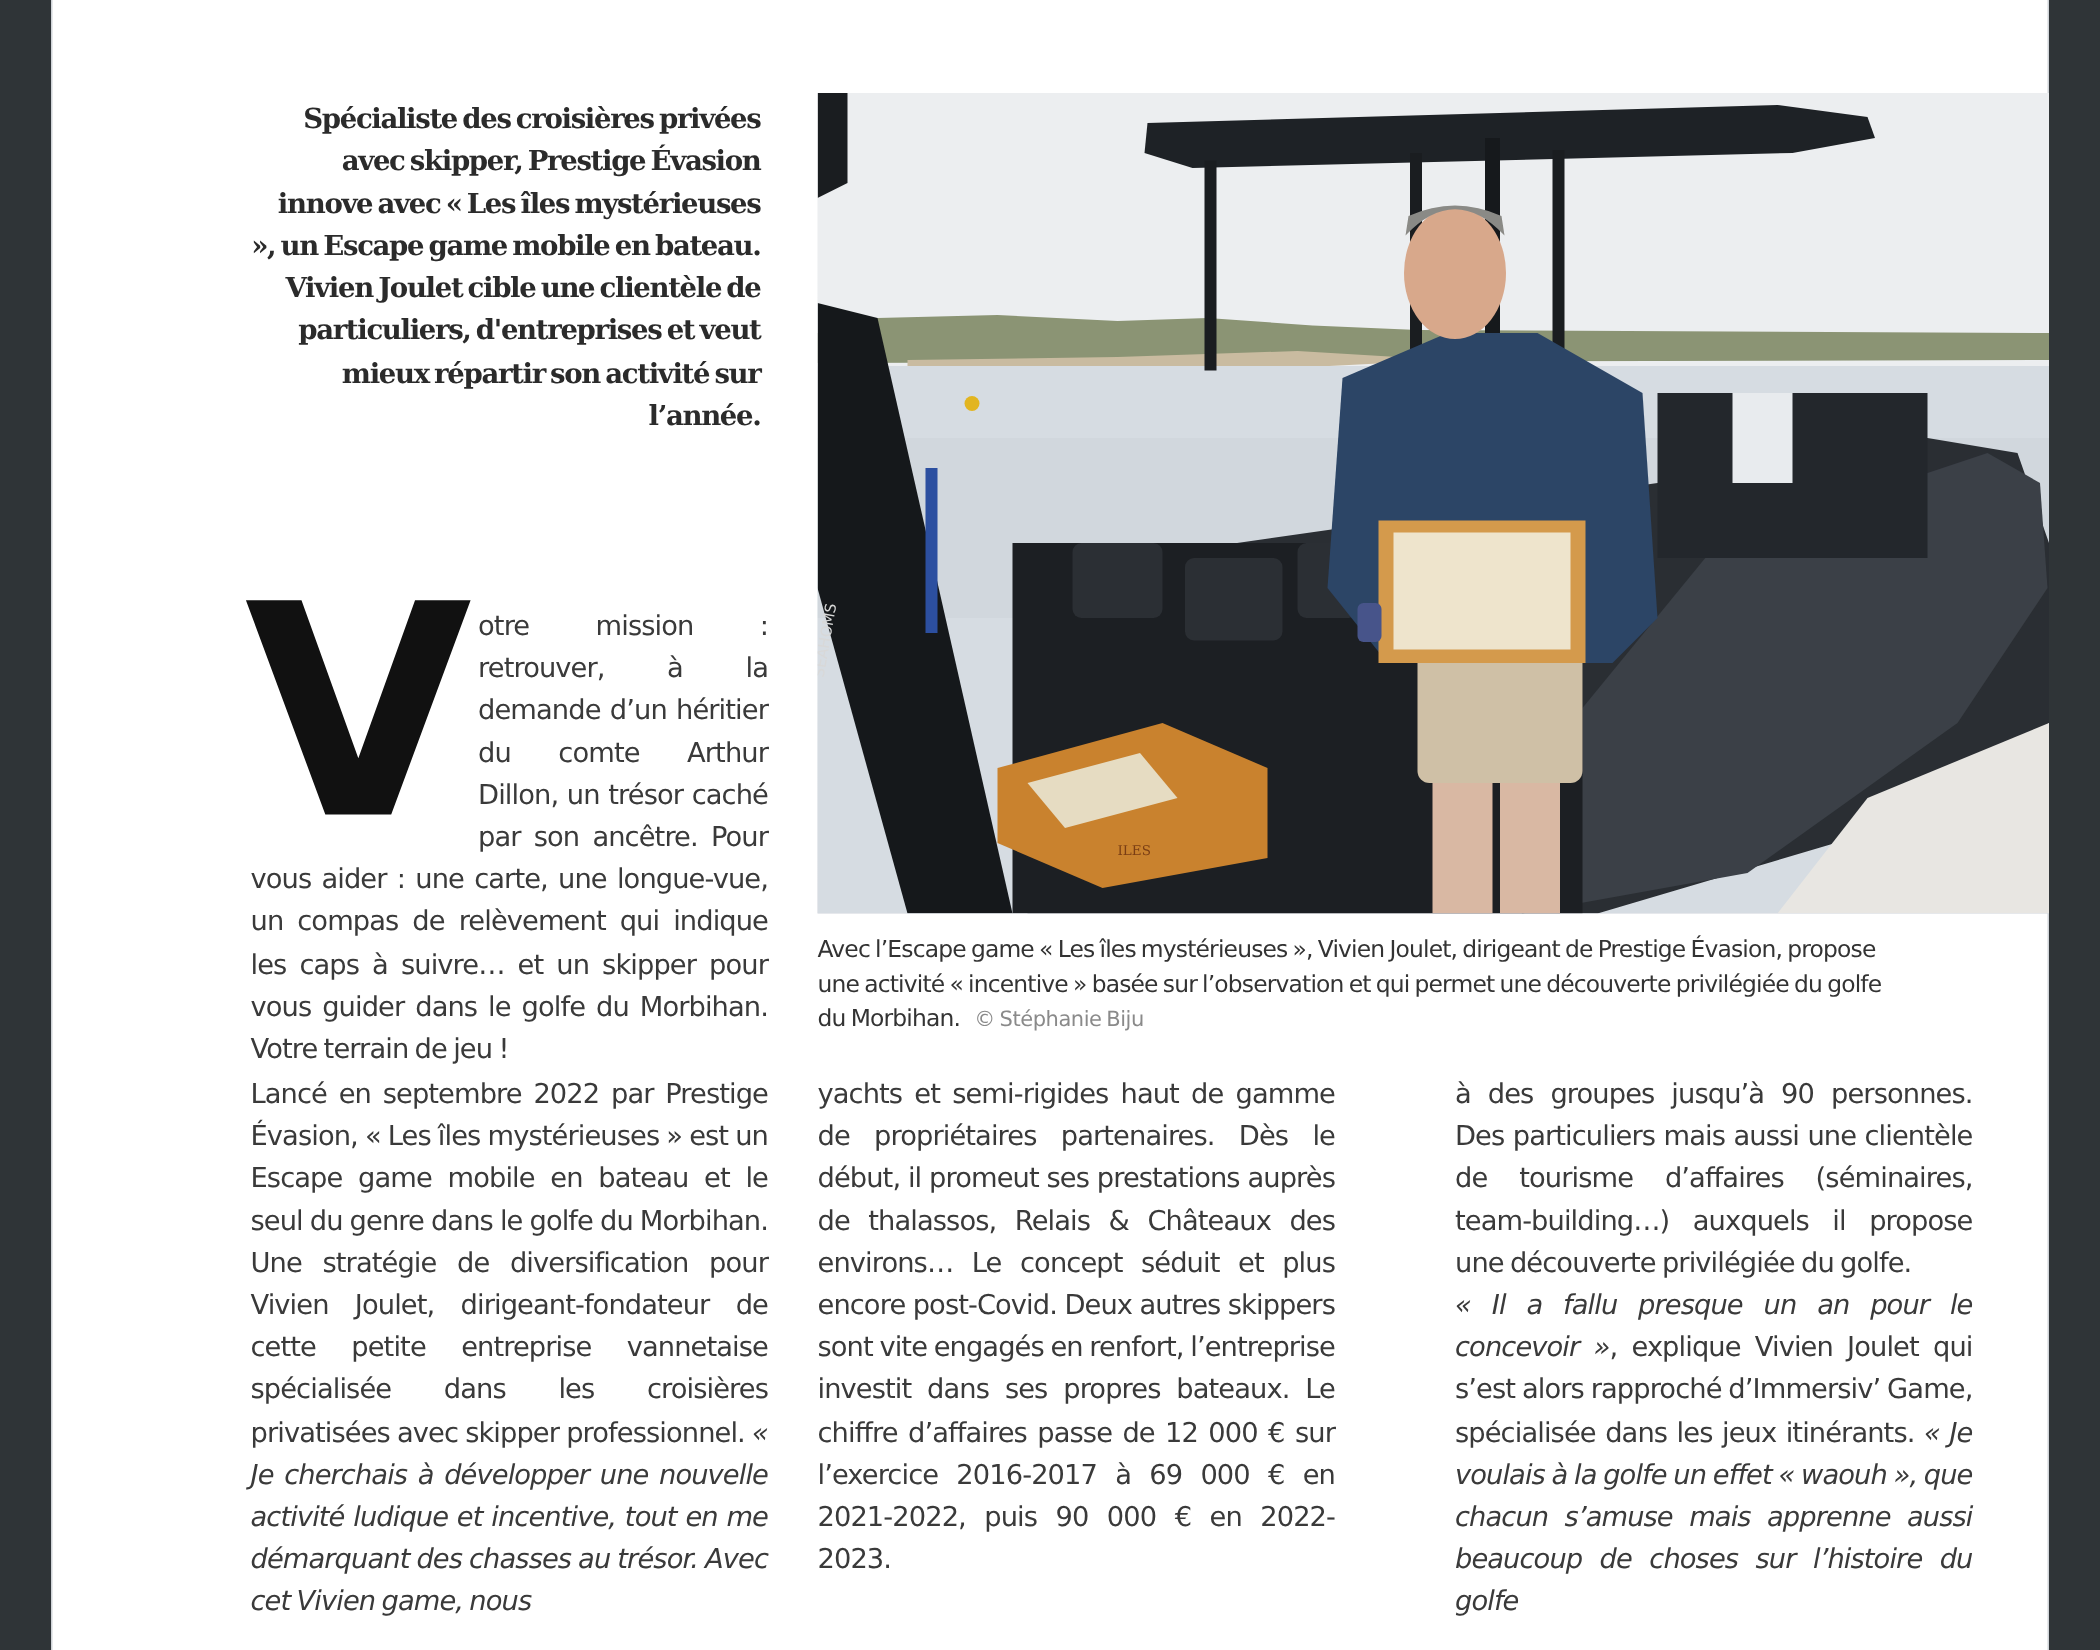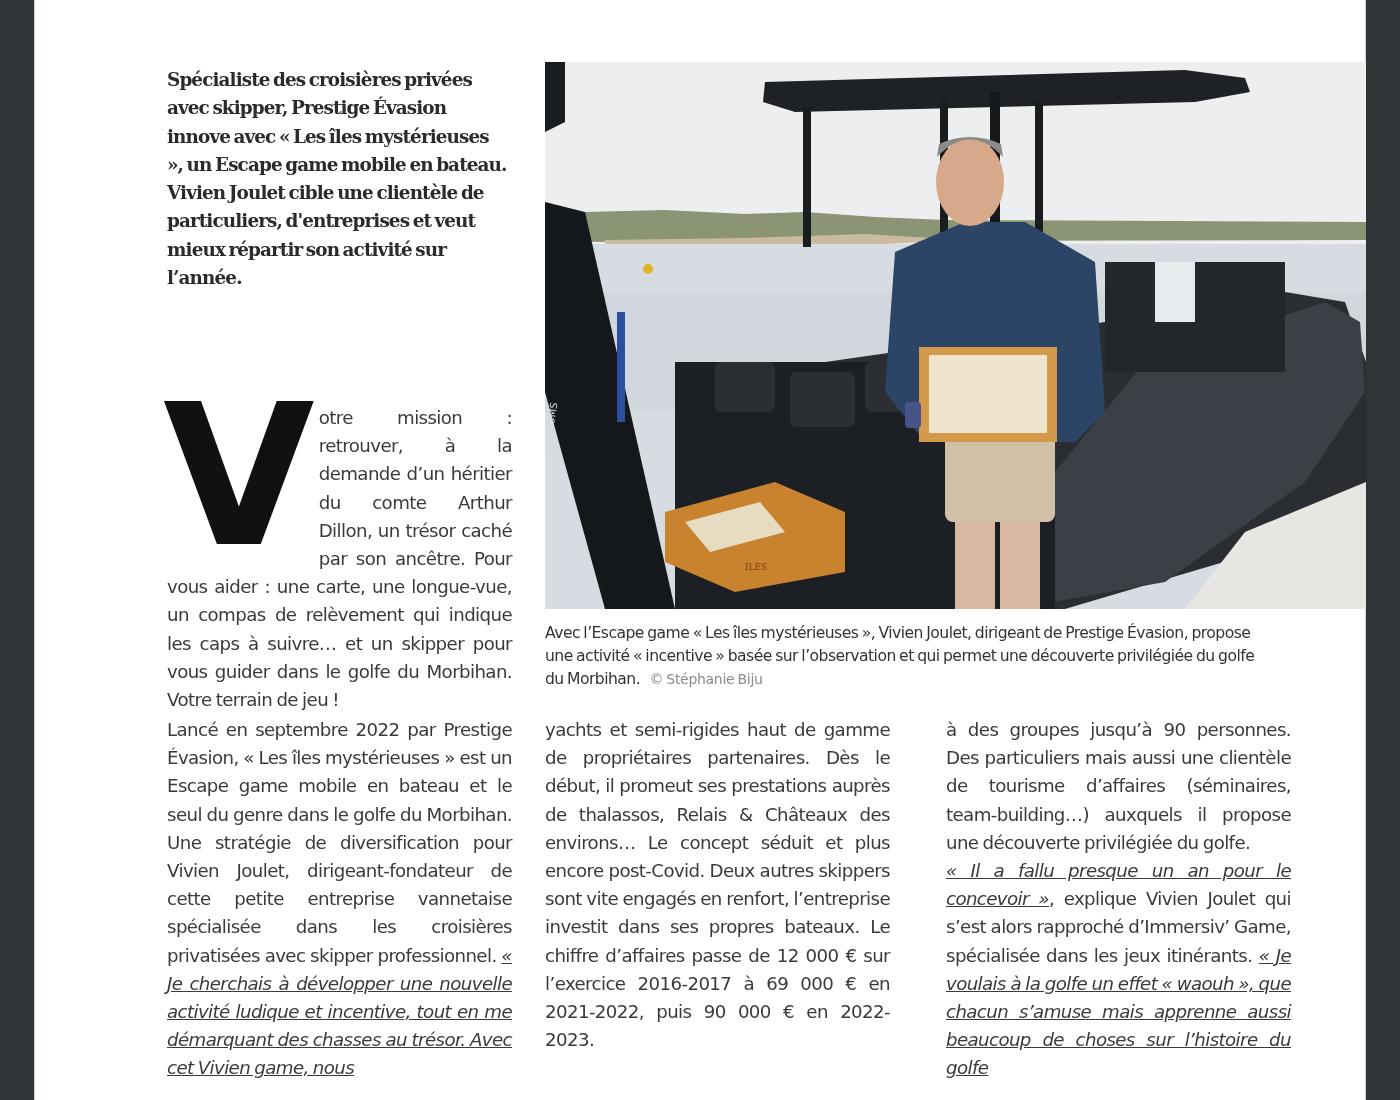--- a/index.html
+++ b/index.html
@@ -20,49 +20,50 @@
   .chapo {
     position: absolute; left: 133px; top: 66px; width: 340px;
     font-family: "DejaVu Serif", serif;
     font-weight: bold;
     font-size: 18.4px;
     line-height: 28.3px;
     color: #2b2b2b;
     letter-spacing: -0.9px;
     word-spacing: -2px;
     margin: 0;
+    text-align: right;
   }
   .col {
     position: absolute;
     font-family: "DejaVu Sans", sans-serif;
     font-size: 18.2px;
     line-height: 28.2px;
     color: #3a3a3a;
     text-align: justify;
     letter-spacing: -0.6px;
     word-spacing: -1px;
     margin: 0;
     hyphens: manual;
   }
-  .col i { font-style: italic; text-decoration: underline; }
+  .col i { font-style: italic; }
   .col1-intro { left: 133px; top: 404px; width: 345px; }
   .dropcap {
     float: left;
     font-family: "DejaVu Sans", sans-serif;
     font-weight: bold;
     font-size: 196px;
     line-height: 140px;
     height: 144px;
     color: #111111;
     margin: 2px 8px 0 -4px;
     letter-spacing: -4px;
   }
   .col1-body { left: 133px; top: 716px; width: 345px; }
   .col2 { left: 511px; top: 716px; width: 345px; }
-  .col3 { left: 912px; top: 716px; width: 345px; }
+  .col3 { left: 936px; top: 716px; width: 345px; }
 
   .photo {
     position: absolute; left: 511px; top: 62px; width: 821px; height: 547px;
     background: linear-gradient(180deg, #eef0f2 0%, #e9ecee 55%, #d8dde2 60%, #cfd5db 100%);
     overflow: hidden;
   }
   .caption {
     position: absolute; left: 511px; top: 622px; width: 730px;
     font-family: "DejaVu Sans", sans-serif;
     font-size: 15.6px; line-height: 23px; color: #333;

